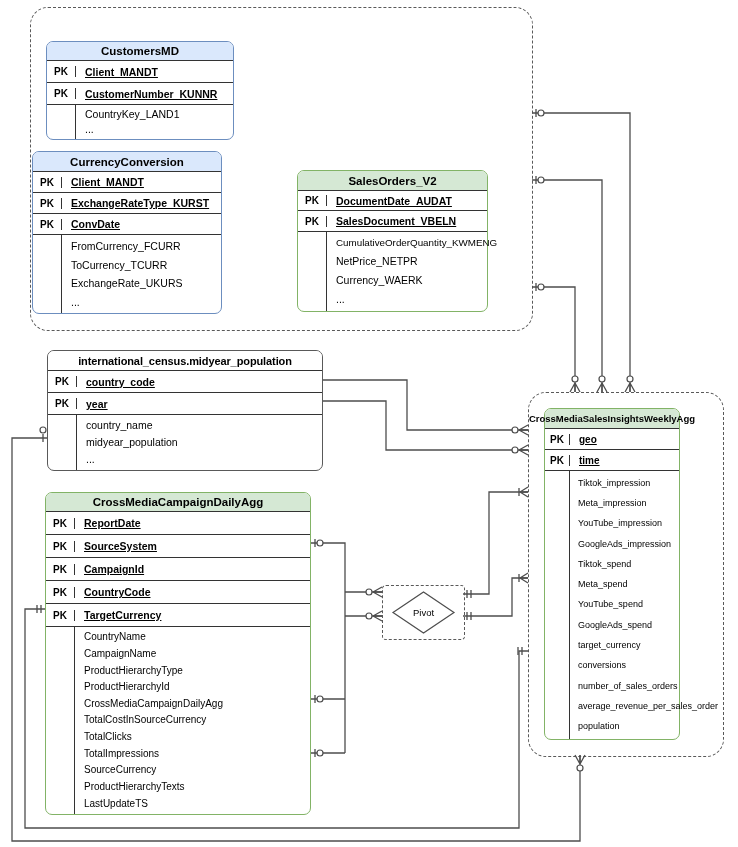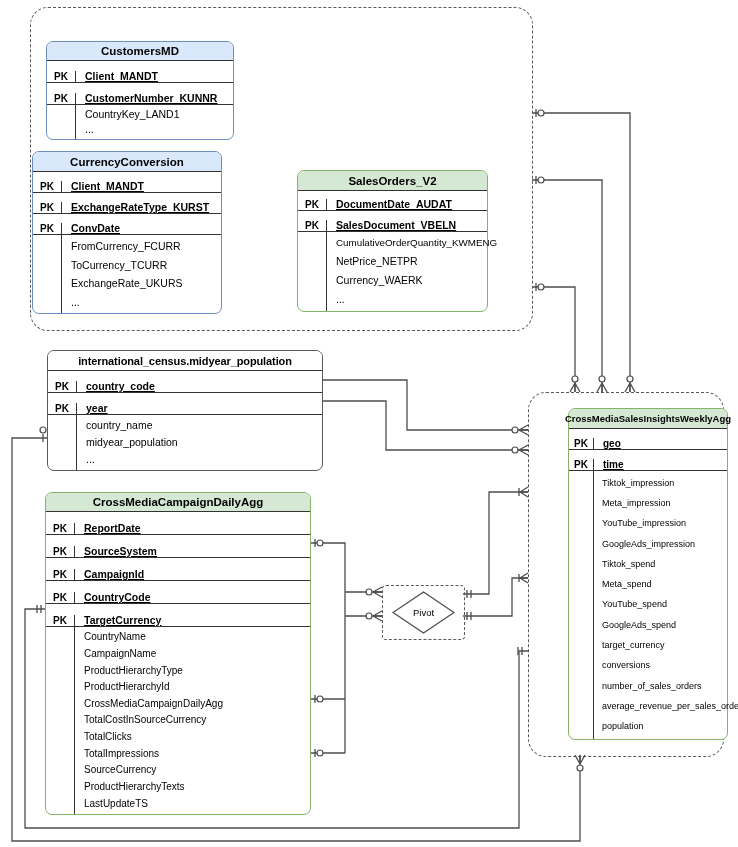--- a/index.html
+++ b/index.html
@@ -11,21 +11,21 @@
   .table{position:absolute;background:#fff;border:1px solid #666;border-radius:7px;
          display:flex;flex-direction:column;box-sizing:border-box;}
   .table.blue{border-color:#6c8ebf}
   .table.green{border-color:#82b366}
   .table.plain{border-color:#595959}
   .t-title{flex:none;display:flex;align-items:center;justify-content:center;font-weight:bold;
            font-size:11.5px;border-bottom:1px solid #333;border-radius:6px 6px 0 0;white-space:nowrap;}
   .blue  .t-title{background:#dae8fc}
   .green .t-title{background:#d5e8d4}
   .plain .t-title{background:#ffffff}
-  .t-row{flex:none;display:flex;border-bottom:1px solid #333;align-items:flex-end;}
+  .t-row{flex:none;display:flex;border-bottom:1px solid #333;align-items:center;}
   .pk-cell{width:28px;flex:none;display:flex;align-items:center;justify-content:center;
            font-weight:bold;font-size:10px;border-right:1px solid #333;}
   .pkname{display:flex;align-items:center;font-weight:bold;text-decoration:underline;
           font-size:10.5px;padding-left:9px;white-space:nowrap;}
   .t-fields{flex:1;display:flex;min-height:0;}
   .fields-list{flex:1;display:flex;flex-direction:column;justify-content:space-around;padding:2px 0;}
   .field{font-size:10.5px;padding-left:9px;white-space:nowrap;line-height:1;}
   
   .census .t-title{font-size:11px;letter-spacing:-0.1px}
   .campaign .field{font-size:10px}
@@ -250,21 +250,21 @@
         <div class="field">TotalCostInSourceCurrency</div>
         <div class="field">TotalClicks</div>
         <div class="field">TotalImpressions</div>
         <div class="field">SourceCurrency</div>
         <div class="field">ProductHierarchyTexts</div>
         <div class="field">LastUpdateTS</div>
       </div>
     </div>
   </div>
 
-  <div class="table green weekly" style="left:568px;top:408px;width:160px;height:332px">
+  <div class="table green weekly" style="left:544px;top:408px;width:136px;height:332px">
     <div class="t-title" style="height:19px">CrossMediaSalesInsightsWeeklyAgg</div>
     <div class="t-row" style="height:20px">
       <div class="pk-cell">PK</div>
       <div class="pkname">geo</div>
     </div>
     <div class="t-row" style="height:20px">
       <div class="pk-cell">PK</div>
       <div class="pkname">time</div>
     </div>
     <div class="t-fields">

